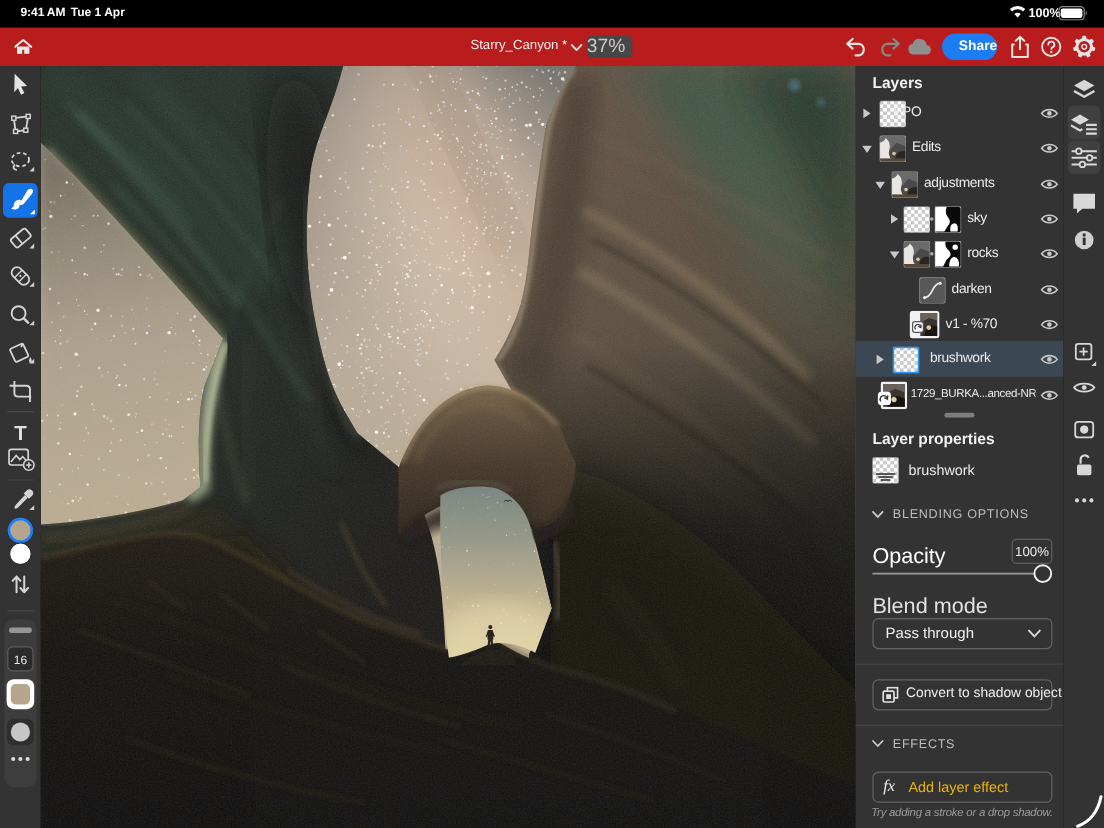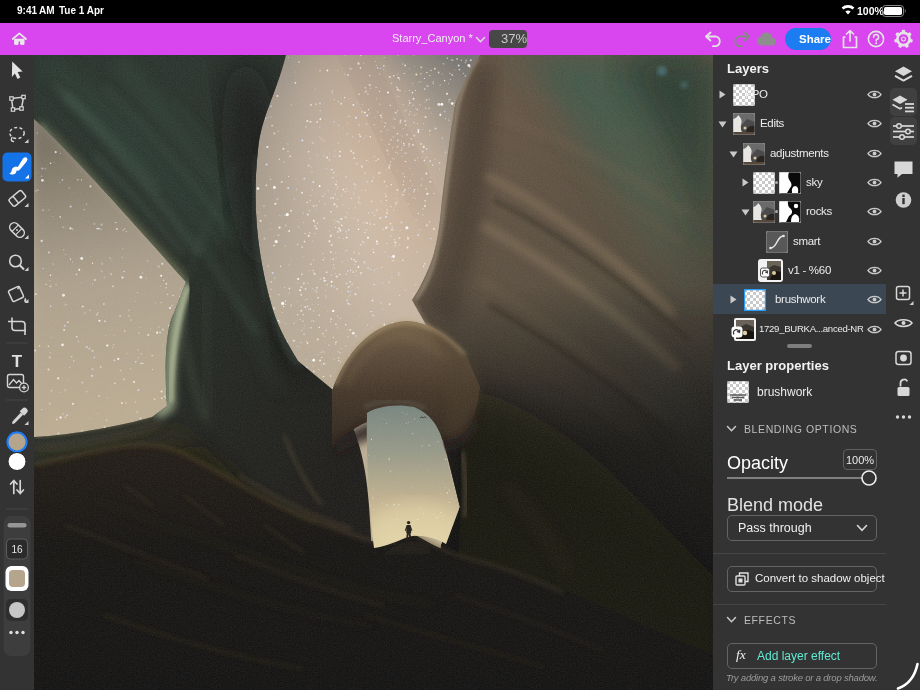--- a/index.html
+++ b/index.html
@@ -1,19 +1,19 @@
 <!DOCTYPE html>
 <html><head><meta charset="utf-8">
 <style>
 html,body{margin:0;padding:0;background:#000;width:920px;height:690px;overflow:hidden}
 *{box-sizing:border-box}
 body{font-family:"Liberation Sans",sans-serif;-webkit-font-smoothing:antialiased}
 .abs{position:absolute}
 #statusbar{position:absolute;left:0;top:0;width:804px;height:23px;background:#000;color:#fff;font-size:10px;font-weight:bold}
-#toolbar{position:absolute;left:0;top:23px;width:920px;height:32px;background:#d946ef}
+#toolbar{position:absolute;left:0;top:23px;width:920px;height:32px;background:#b91c1c}
 #leftbar{position:absolute;left:0;top:55px;width:34px;height:635px;background:#333333}
 #canvas{position:absolute;left:34px;top:55px;width:679px;height:635px;background:#0d0b08}
 #layers{position:absolute;left:713px;top:55px;width:173px;height:635px;background:#333333;color:#e8e8e8}
 #rightbar{position:absolute;left:886px;top:55px;width:34px;height:635px;background:#333333}
 </style></head>
 <body>
 <div id="statusbar">
  <span style="position:absolute;left:17px;top:5px;font-size:10px">9:41 AM</span>
  <span style="position:absolute;left:59px;top:5px;font-size:10px">Tue 1 Apr</span>
  <svg class="abs" style="left:840px;top:4px" width="16" height="12" viewBox="0 0 16 12">
@@ -28,21 +28,21 @@
 </div>
 <div id="toolbar">
  <svg class="abs" style="left:12px;top:9px" width="16" height="14" viewBox="0 0 24 19">
   <path d="M1 9.5 L11 1 L21 9.5" fill="none" stroke="#e8e8e8" stroke-width="2.6" stroke-linecap="round" stroke-linejoin="round"></path>
   <path d="M4 9 V17.5 H9 V12.5 H13 V17.5 H18 V9" fill="#e8e8e8" stroke="#e8e8e8" stroke-width="1.5" stroke-linejoin="round"></path>
 </svg>
 <span style="position:absolute;left:392px;top:9px;font-size:11px;color:#efefef">Starry_Canyon *</span>
 <svg class="abs" style="left:475px;top:13px" width="11" height="8" viewBox="0 0 11 8">
       <path d="M1.5 1.5 L5.5 5.7 L9.5 1.5" fill="none" stroke="#d8d8d8" stroke-width="1.6" stroke-linecap="round" stroke-linejoin="round"></path>
     </svg>
-<div style="position:absolute;left:489px;top:7px;width:38px;height:18px;background:#474747;border-radius:4px;color:#c9c9c9;font-size:13px;text-align:right;line-height:18px">37%</div>
+<div style="position:absolute;left:489px;top:7px;width:38px;height:18px;background:#474747;border-radius:4px;color:#c9c9c9;font-size:16px;text-align:left;line-height:18px">37%</div>
 <svg class="abs" style="left:703px;top:7px" width="21" height="18" viewBox="0 0 21 18">
   <path d="M7.5 2.5 L3 6.5 L7.5 10.5" fill="none" stroke="#e4e4e4" stroke-width="1.8" stroke-linecap="round" stroke-linejoin="round"></path>
   <path d="M3.6 6.5 H13 A5 5 0 0 1 13 16.2 H10" fill="none" stroke="#e4e4e4" stroke-width="1.8" stroke-linecap="round"></path>
 </svg>
 <svg class="abs" style="left:731px;top:7px" width="21" height="18" viewBox="0 0 21 18">
   <path d="M13.5 2.5 L18 6.5 L13.5 10.5" fill="none" stroke="#878787" stroke-width="1.8" stroke-linecap="round" stroke-linejoin="round"></path>
   <path d="M17.4 6.5 H8 A5 5 0 0 0 8 16.2 H11" fill="none" stroke="#878787" stroke-width="1.8" stroke-linecap="round"></path>
 </svg>
 <svg class="abs" style="left:756px;top:9px" width="22" height="15" viewBox="0 0 22 15">
   <path d="M5.5 13.5 a4.6 4.6 0 0 1 -0.9 -9.1 a6 6 0 0 1 11.6 1.2 a4 4 0 0 1 0.3 7.9 Z" fill="#8e8e8e"></path>
@@ -2562,35 +2562,35 @@
 <svg class="abs" style="left:153px;top:150.0px" width="17" height="13" viewBox="0 0 17 13">
       <path d="M2 6.5 C5 2.3 12 2.3 15 6.5 C12 10.7 5 10.7 2 6.5 Z" fill="none" stroke="#c9c9c9" stroke-width="1.3"></path>
       <circle cx="8.5" cy="6.5" r="1.9" fill="#c9c9c9"></circle>
     </svg>
 <svg class="abs" style="left:53px;top:175.5px" width="22" height="22" viewBox="0 0 22 22">
       <rect width="22" height="22" rx="3" fill="#585858" stroke="#8a8a8a" stroke-width="1.2"></rect>
       <path d="M4.5 17 Q8 17 11 11 Q14 5 17.5 5" fill="none" stroke="#e8e8e8" stroke-width="1.5"></path>
       <circle cx="4.5" cy="17" r="1.3" fill="#e8e8e8"></circle>
       <circle cx="17.5" cy="5" r="1.3" fill="#e8e8e8"></circle>
     </svg>
-<div style="position:absolute;left:80px;top:179.5px;width:70px;font-size:11.5px;color:#ebebeb;white-space:nowrap;overflow:hidden;letter-spacing:-0.3px">smart</div>
+<div style="position:absolute;left:80px;top:179.5px;width:70px;font-size:11.5px;color:#ebebeb;white-space:nowrap;overflow:hidden;letter-spacing:-0.3px">darken</div>
 <svg class="abs" style="left:153px;top:180.0px" width="17" height="13" viewBox="0 0 17 13">
       <path d="M2 6.5 C5 2.3 12 2.3 15 6.5 C12 10.7 5 10.7 2 6.5 Z" fill="none" stroke="#c9c9c9" stroke-width="1.3"></path>
       <circle cx="8.5" cy="6.5" r="1.9" fill="#c9c9c9"></circle>
     </svg>
 <svg class="abs" style="left:45px;top:204.0px" width="25" height="23" viewBox="0 0 25 23">
       <rect width="25" height="23" rx="3" fill="#f2f2f2"></rect>
       <rect x="9" y="2" width="14" height="19" fill="#3a352e"></rect>
       <path d="M9 2 H23 V8 L16 6 L9 10 Z" fill="#6a6458"></path>
       <path d="M12 21 Q14 13 18 12 L23 13 V21 Z" fill="#191510"></path>
       <circle cx="16" cy="14" r="2" fill="#d8c9a2"></circle>
       <rect x="2.5" y="9" width="9" height="9" rx="2" fill="#fdfdfd" stroke="#555" stroke-width="1"></rect>
       <path d="M5 15.5 a2.5 2.5 0 1 1 4.4 -1.6 M9.6 11.5 l-0.2 2.4 -2.2 -0.9" fill="none" stroke="#444" stroke-width="1.1"></path>
     </svg>
-<div style="position:absolute;left:75px;top:208.5px;width:75px;font-size:11.5px;color:#ebebeb;white-space:nowrap;overflow:hidden;letter-spacing:-0.3px">v1 - %60</div>
+<div style="position:absolute;left:75px;top:208.5px;width:75px;font-size:11.5px;color:#ebebeb;white-space:nowrap;overflow:hidden;letter-spacing:-0.3px">v1 - %70</div>
 <svg class="abs" style="left:153px;top:209.0px" width="17" height="13" viewBox="0 0 17 13">
       <path d="M2 6.5 C5 2.3 12 2.3 15 6.5 C12 10.7 5 10.7 2 6.5 Z" fill="none" stroke="#c9c9c9" stroke-width="1.3"></path>
       <circle cx="8.5" cy="6.5" r="1.9" fill="#c9c9c9"></circle>
     </svg>
 <div style="position:absolute;left:0;top:229px;width:173px;height:30px;background:#3c4754"></div>
 <svg class="abs" style="left:17px;top:240.0px" width="7" height="9" viewBox="0 0 7 9">
       <path d="M0.5 0.5 L6.5 4.5 L0.5 8.5 Z" fill="#c9c9c9"></path>
     </svg>
 <svg class="abs" style="left:31px;top:233.5px" width="22" height="22">
       <rect width="22" height="22" rx="2.5" fill="url(#chk)" stroke="#2d9bf5" stroke-width="2.4"></rect>
@@ -2647,21 +2647,21 @@
       <rect x="3.5" y="6.5" width="4" height="4" fill="#e0e0e0"></rect>
     </svg>
 <div style="position:absolute;left:42px;top:517px;font-size:11.5px;color:#f0f0f0">Convert to shadow object</div>
 <div style="position:absolute;left:0;top:549px;width:173px;border-top:1px solid #454545"></div>
 <svg class="abs" style="left:13px;top:561px" width="11" height="8" viewBox="0 0 11 8">
       <path d="M1.5 1.5 L5.5 5.7 L9.5 1.5" fill="none" stroke="#c9c9c9" stroke-width="1.5" stroke-linecap="round"></path>
     </svg>
 <div style="position:absolute;left:31px;top:559px;font-size:10.5px;letter-spacing:0.6px;color:#bdbdbd">EFFECTS</div>
 <div style="position:absolute;left:14px;top:588px;width:150px;height:26px;border:1px solid #646464;border-radius:5px"></div>
 <div style="position:absolute;left:23px;top:592px;font-size:13.5px;font-style:italic;font-weight:normal;color:#f0f0f0;font-family:'Liberation Serif',serif">fx</div>
-<div style="position:absolute;left:44px;top:594px;font-size:12px;color:#5eead4">Add layer effect</div>
+<div style="position:absolute;left:44px;top:594px;font-size:12px;color:#eab308">Add layer effect</div>
 <div style="position:absolute;left:13px;top:617px;font-size:9.5px;letter-spacing:-0.2px;font-style:italic;color:#9c9c9c;white-space:nowrap">Try adding a stroke or a drop shadow.</div>
 </div>
 <div id="rightbar">
  <svg width="34" height="635" viewBox="0 0 34 635" style="position:absolute;left:0;top:0">
 <path d="M17.5 11.5 L26 16.3 L17.5 21.1 L9 16.3 Z" fill="#d8d8d8"></path>
 <path d="M9 20.8 L17.5 25.6 L26 20.8" fill="none" stroke="#d8d8d8" stroke-width="2" stroke-linejoin="round"></path>
 <rect x="4" y="33" width="27" height="28" rx="5" fill="#404040"></rect>
 <rect x="4" y="62" width="27" height="28" rx="5" fill="#404040"></rect>
 <path d="M14 40.5 L21.5 44.7 L14 48.9 L6.5 44.7 Z" fill="#d8d8d8"></path>
 <path d="M6.5 49.5 L14 53.7 L16 52.6" fill="none" stroke="#d8d8d8" stroke-width="1.8" stroke-linejoin="round"></path>

